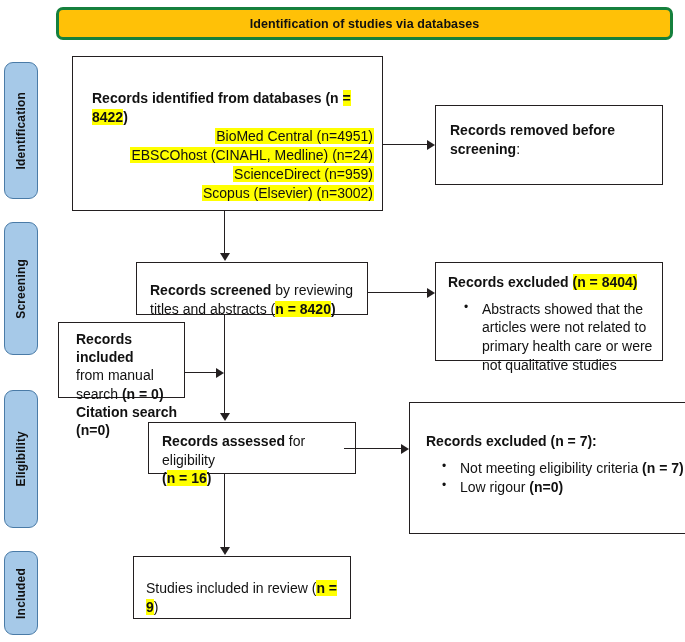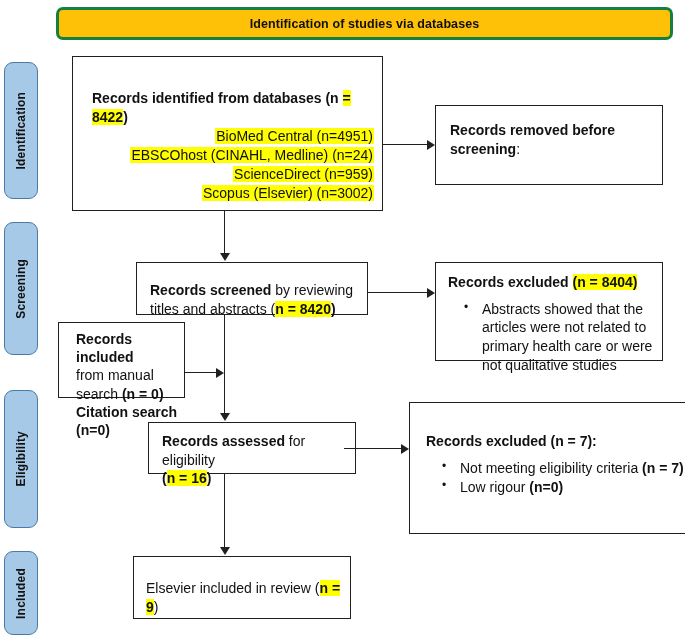--- a/index.html
+++ b/index.html
@@ -273,21 +273,21 @@
       <div><b>Records excluded (n = 7):</b></div>
       <ul class="bullets">
         <li><span>Not meeting eligibility criteria </span><b>(n = 7)</b></li>
         <li><span>Low rigour </span><b>(n=0)</b></li>
       </ul>
     </div>
   </div>
 
   <div class="box" id="box-included">
     <div class="box-inner">
-      <span>Elsevier included in review (</span><b class="hl">n = 9</b><span>)</span>
+      <span>Studies included in review (</span><b class="hl">n = 9</b><span>)</span>
     </div>
   </div>
 
   <div class="conn hline" style="left:383px; top:144px; width:44px;"></div>
   <div class="arrow-right" style="left:427px; top:140px;"></div>
 
   <div class="conn vline" style="left:224px; top:211px; height:43px;"></div>
   <div class="arrow-down" style="left:220px; top:253px;"></div>
 
   <div class="conn hline" style="left:368px; top:292px; width:59px;"></div>

